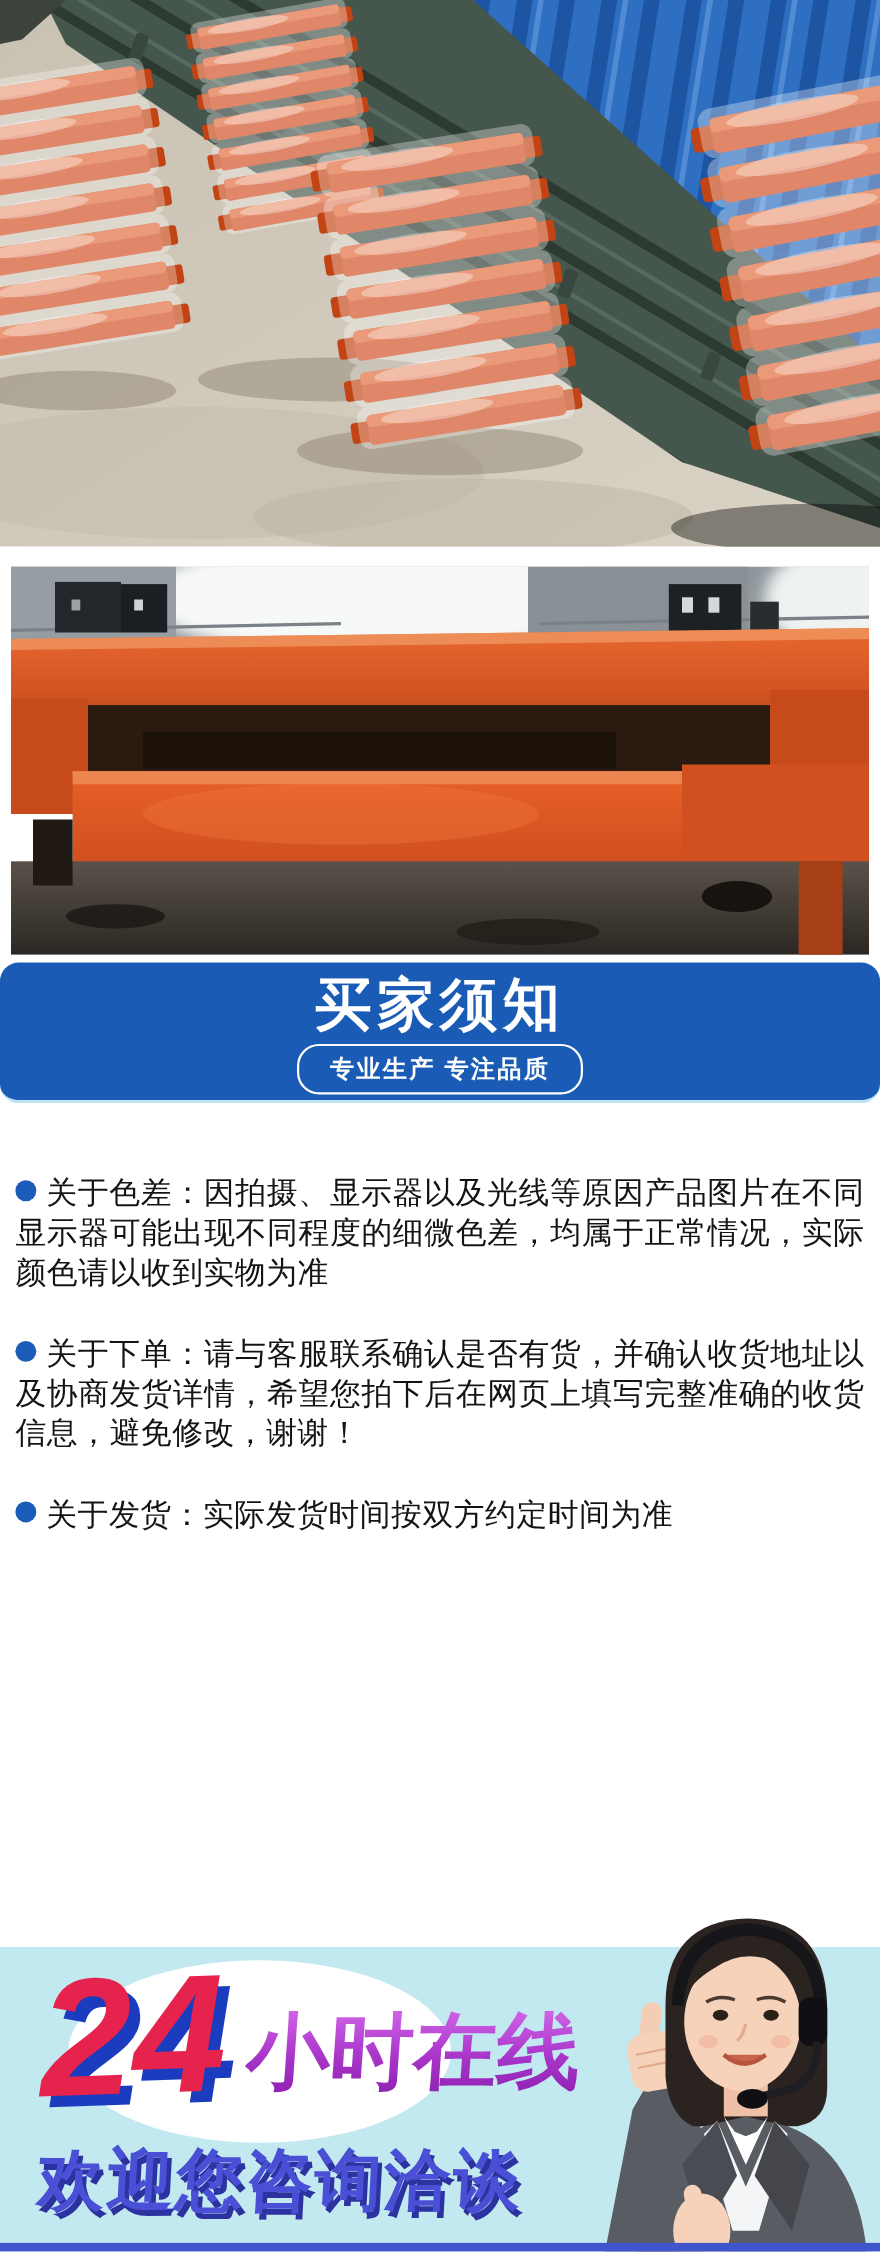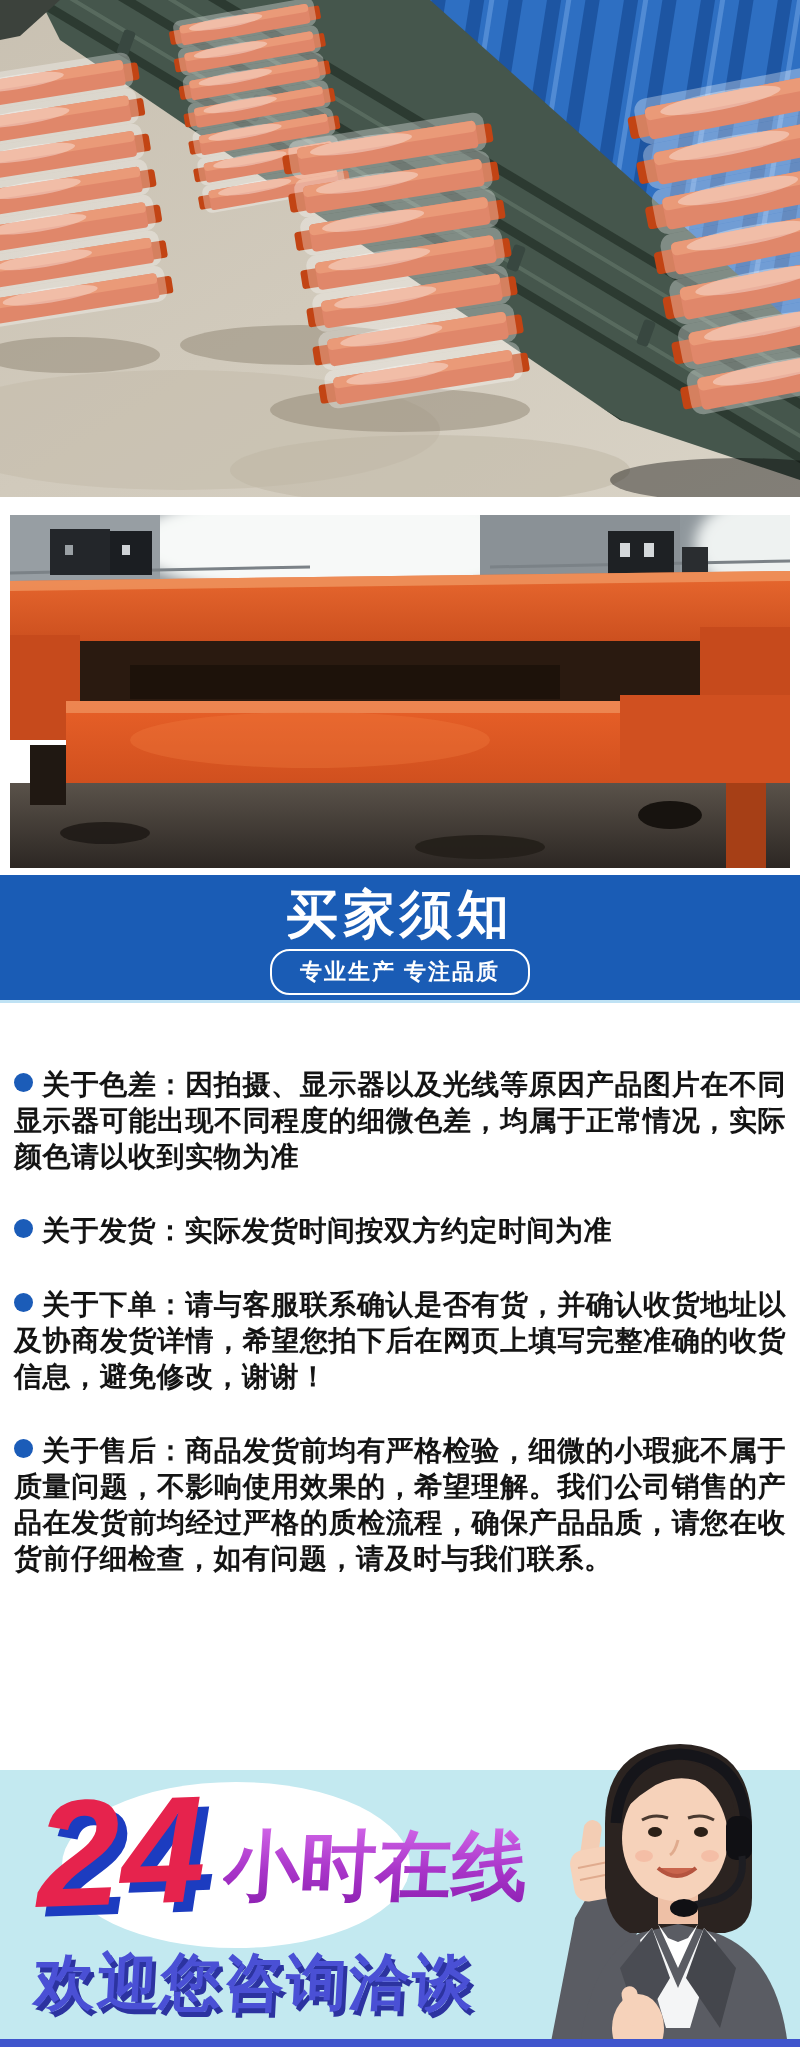--- a/index.html
+++ b/index.html
@@ -7,28 +7,28 @@
   #page{position:relative;width:800px;height:2047px;margin:0 auto;background:#ffffff;
         font-family:"Liberation Sans","DejaVu Sans",sans-serif;overflow:hidden;}
 
   
   .photo1{position:absolute;left:0;top:0;width:800px;height:497px;}
   .photo2{position:absolute;left:10px;top:515px;width:780px;height:353px;}
   .photo1 svg,.photo2 svg{display:block;width:100%;height:100%;}
 
   
   .banner{position:absolute;left:0;top:875px;width:800px;height:128px;
-          background:#1a5cb5;border-bottom:3px solid #bfe2f4;text-align:center;color:#fff;}
+          background:#1a5cb5;border-bottom:3px solid #bfe2f4;text-align:center;color:#fff;border-radius:17px;}
   .banner-title{margin-top:11px;font-size:52px;font-weight:bold;letter-spacing:5px;line-height:56px;}
   .banner-pill{display:inline-block;margin-top:7px;padding:6px 28px;border:2px solid #ffffff;
                border-radius:20px;font-size:22px;font-weight:bold;letter-spacing:2px;}
 
   
   .notices{position:absolute;left:0;top:1003px;width:800px;height:767px;
-           padding:64px 14px 0 14px;color:#141414;font-weight:bold;
+           padding:64px 14px 0 14px;color:#141414;font-weight:normal;
            font-size:28px;line-height:36px;text-align:justify;letter-spacing:0.5px;}
   .notices p{margin:0 0 38px 0;}
   .dot{display:inline-block;width:19px;height:19px;border-radius:50%;
        background:#1b5cb8;margin-right:9px;vertical-align:2px;}
 
   
   .promo{position:absolute;left:0;top:1770px;width:800px;height:277px;background:#c3e9f0;}
   .promo-ellipse{position:absolute;left:62px;top:12px;width:348px;height:166px;
                  background:#ffffff;border-radius:50%;}
   .promo-24{position:absolute;left:36px;top:2px;font-size:152px;line-height:1.05;
@@ -204,23 +204,22 @@
     </svg>
   </div>
 
   <div class="banner">
     <div class="banner-title">买家须知</div>
     <div class="banner-pill">专业生产 专注品质</div>
   </div>
 
   <div class="notices">
     <p><span class="dot"></span><span>关于色差：</span><span>因拍摄、显示器以及光线等原因产品图片在不同显示器可能出现不同程度的细微色差，均属于正常情况，实际颜色请以收到实物为准</span></p>
+    <p><span class="dot"></span><span>关于下单：</span><span>请与客服联系确认是否有货，并确认收货地址以及协商发货详情，希望您拍下后在网页上填写完整准确的收货信息，避免修改，谢谢！</span></p>
     <p><span class="dot"></span><span>关于发货：</span><span>实际发货时间按双方约定时间为准</span></p>
-    <p><span class="dot"></span><span>关于下单：</span><span>请与客服联系确认是否有货，并确认收货地址以及协商发货详情，希望您拍下后在网页上填写完整准确的收货信息，避免修改，谢谢！</span></p>
-    <p><span class="dot"></span><span>关于售后：</span><span>商品发货前均有严格检验，细微的小瑕疵不属于质量问题，不影响使用效果的，希望理解。我们公司销售的产品在发货前均经过严格的质检流程，确保产品品质，请您在收货前仔细检查，如有问题，请及时与我们联系。</span></p>
   </div>
 
   <div class="promo">
     <div class="promo-ellipse"></div>
     <div class="promo-24">24</div>
     <div class="promo-online">小时在线</div>
     <div class="promo-welcome">欢迎您咨询洽谈</div>
 
     <div class="agent">
       <svg viewBox="0 0 280 319">

